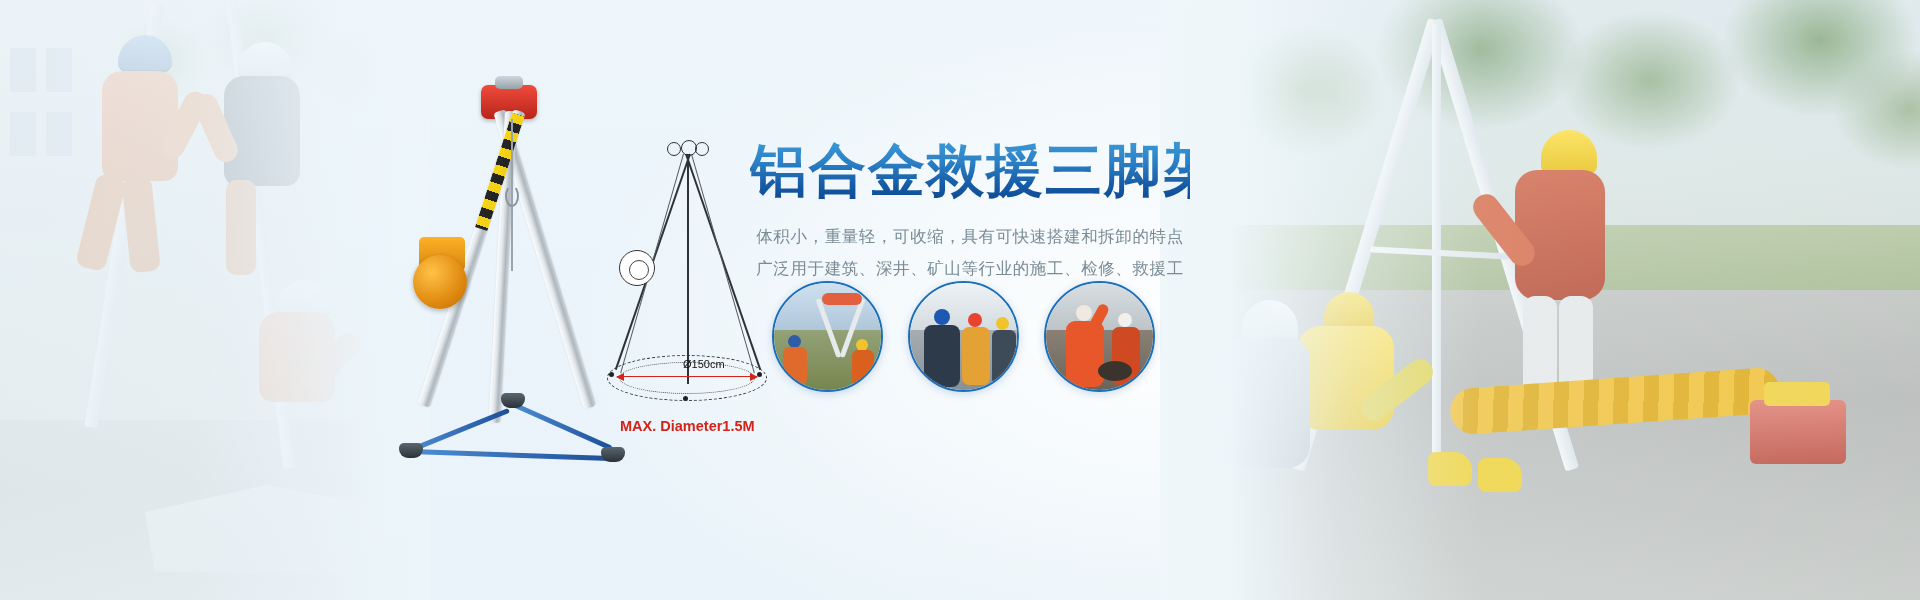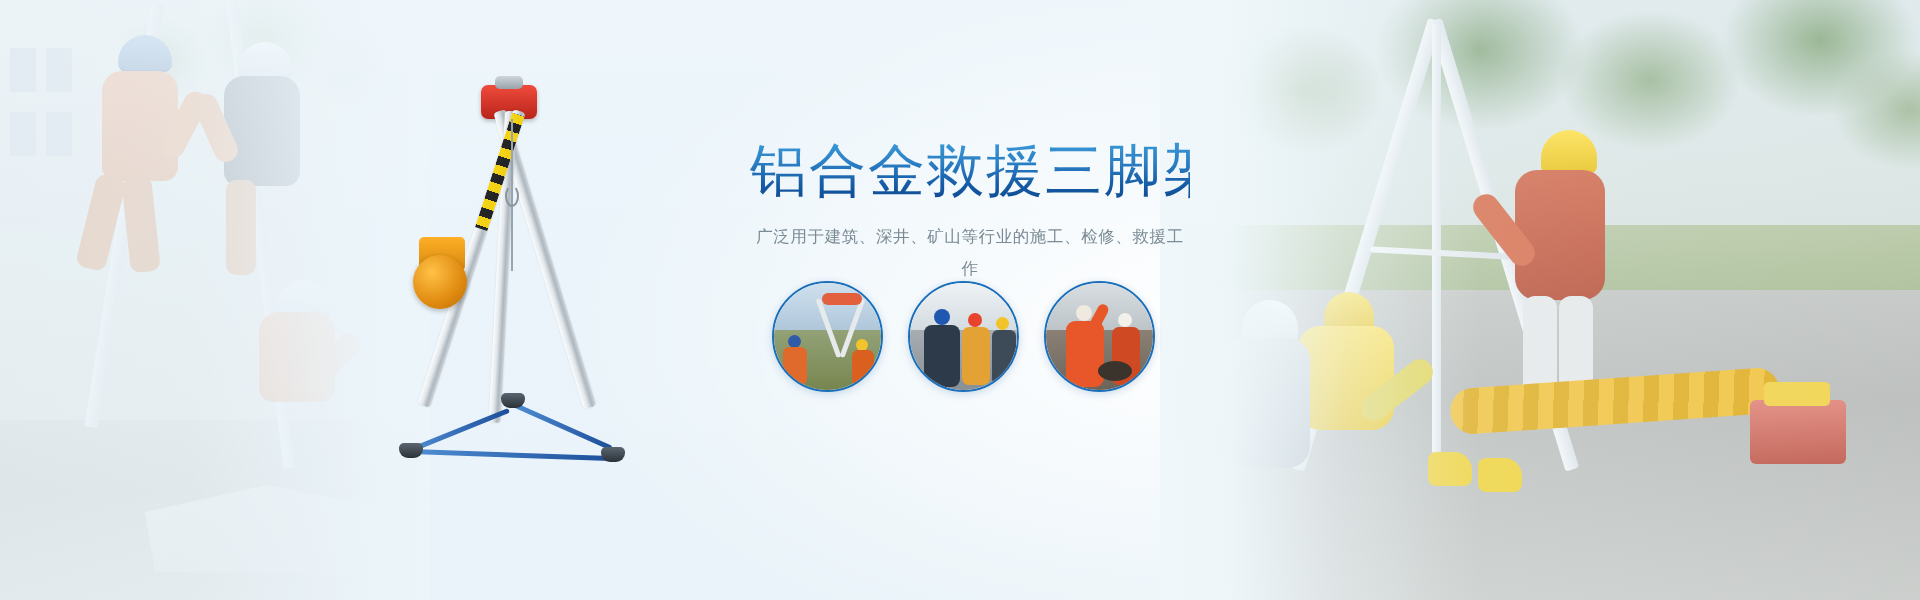--- a/index.html
+++ b/index.html
@@ -145,21 +145,21 @@
     border-top:4px solid transparent;border-bottom:4px solid transparent;}
   .la-arrowline::before{left:-1px;border-right:8px solid #d4231a;}
   .la-arrowline::after{right:-1px;border-left:8px solid #d4231a;}
   .la-dia{position:absolute;left:78px;top:218px;font-size:11px;color:#111;white-space:nowrap;}
   .la-max{position:absolute;left:15px;top:278px;font-size:14.5px;font-weight:700;color:#d4231a;white-space:nowrap;}
   .la-dot{position:absolute;width:5px;height:5px;border-radius:50%;background:#222;}
 
   
   .copy{position:absolute;left:750px;top:140px;width:440px;}
   .headline{
-    font-size:57px;font-weight:400;line-height:1.06;letter-spacing:2px;
+    font-size:57px;font-weight:700;line-height:1.06;letter-spacing:2px;
     background:linear-gradient(180deg,#3b9ad8 0%,#2b7fc4 38%,#165ba5 75%,#0d4c93 100%);
     -webkit-background-clip:text;background-clip:text;color:transparent;
     -webkit-text-fill-color:transparent;
     white-space:nowrap;
   }
   .sub{margin-top:21px;color:#7a8b95;font-size:16.5px;line-height:1.92;letter-spacing:.6px;
     text-align:center;}
 
   
   .thumbs{position:absolute;left:772px;top:281px;display:flex;gap:25px;}
@@ -271,24 +271,48 @@
       <span style="left:12px;top:72px;width:110px;transform:rotate(-22deg);transform-origin:left center;"></span>
       <span style="left:116px;top:24px;width:110px;transform:rotate(24deg);transform-origin:left center;"></span>
       <span style="left:14px;top:72px;width:204px;transform:rotate(2deg);transform-origin:left center;"></span>
       <div class="pm-foot" style="left:4px;top:66px;"></div>
       <div class="pm-foot" style="left:106px;top:16px;"></div>
       <div class="pm-foot" style="left:206px;top:70px;"></div>
     </div>
   </div>
 
 
+  <div class="lineart">
+    <div class="la-top">
+      <i style="left:0;top:2px;width:14px;height:14px;"></i>
+      <i style="left:14px;top:0;width:16px;height:16px;"></i>
+      <i style="left:28px;top:2px;width:14px;height:14px;"></i>
+    </div>
+    <div class="la-leg" style="left:80px;top:14px;width:2px;height:228px;transform:rotate(-19deg);"></div>
+    <div class="la-leg thin" style="left:86px;top:14px;width:1.4px;height:228px;transform:rotate(-16deg);"></div>
+    <div class="la-leg" style="left:82px;top:14px;width:2px;height:230px;transform:rotate(0deg);"></div>
+    <div class="la-leg" style="left:84px;top:14px;width:2px;height:228px;transform:rotate(19deg);"></div>
+    <div class="la-leg thin" style="left:78px;top:14px;width:1.4px;height:228px;transform:rotate(16deg);"></div>
+    <div class="la-winch"></div>
+
+    <div class="la-dot" style="left:4px;top:232px;"></div>
+    <div class="la-dot" style="left:152px;top:232px;"></div>
+    <div class="la-dot" style="left:78px;top:256px;"></div>
+
+    <div class="la-ellipse"></div>
+    <div class="la-ellipse2"></div>
+    <div class="la-arrowline"></div>
+    <div class="la-dia">Ø150cm</div>
+    <div class="la-max">MAX. Diameter1.5M</div>
+  </div>
 
   <div class="copy">
     <div class="headline">铝合金救援三脚架</div>
     <div class="sub">
+      <div>体积小，重量轻，可收缩，具有可快速搭建和拆卸的特点</div>
       <div>广泛用于建筑、深井、矿山等行业的施工、检修、救援工作</div>
     </div>
   </div>
 
   <div class="thumbs">
 
     <div class="thumb">
       <div class="t-sky" style="background:linear-gradient(180deg,#cfe0ee,#aec6da);"></div>
       <div class="t-gnd" style="background:linear-gradient(180deg,#93a277,#77864f);"></div>
       <div class="t-obj" style="left:52px;top:14px;width:5px;height:62px;background:#e7eaec;transform:rotate(-20deg);"></div>

